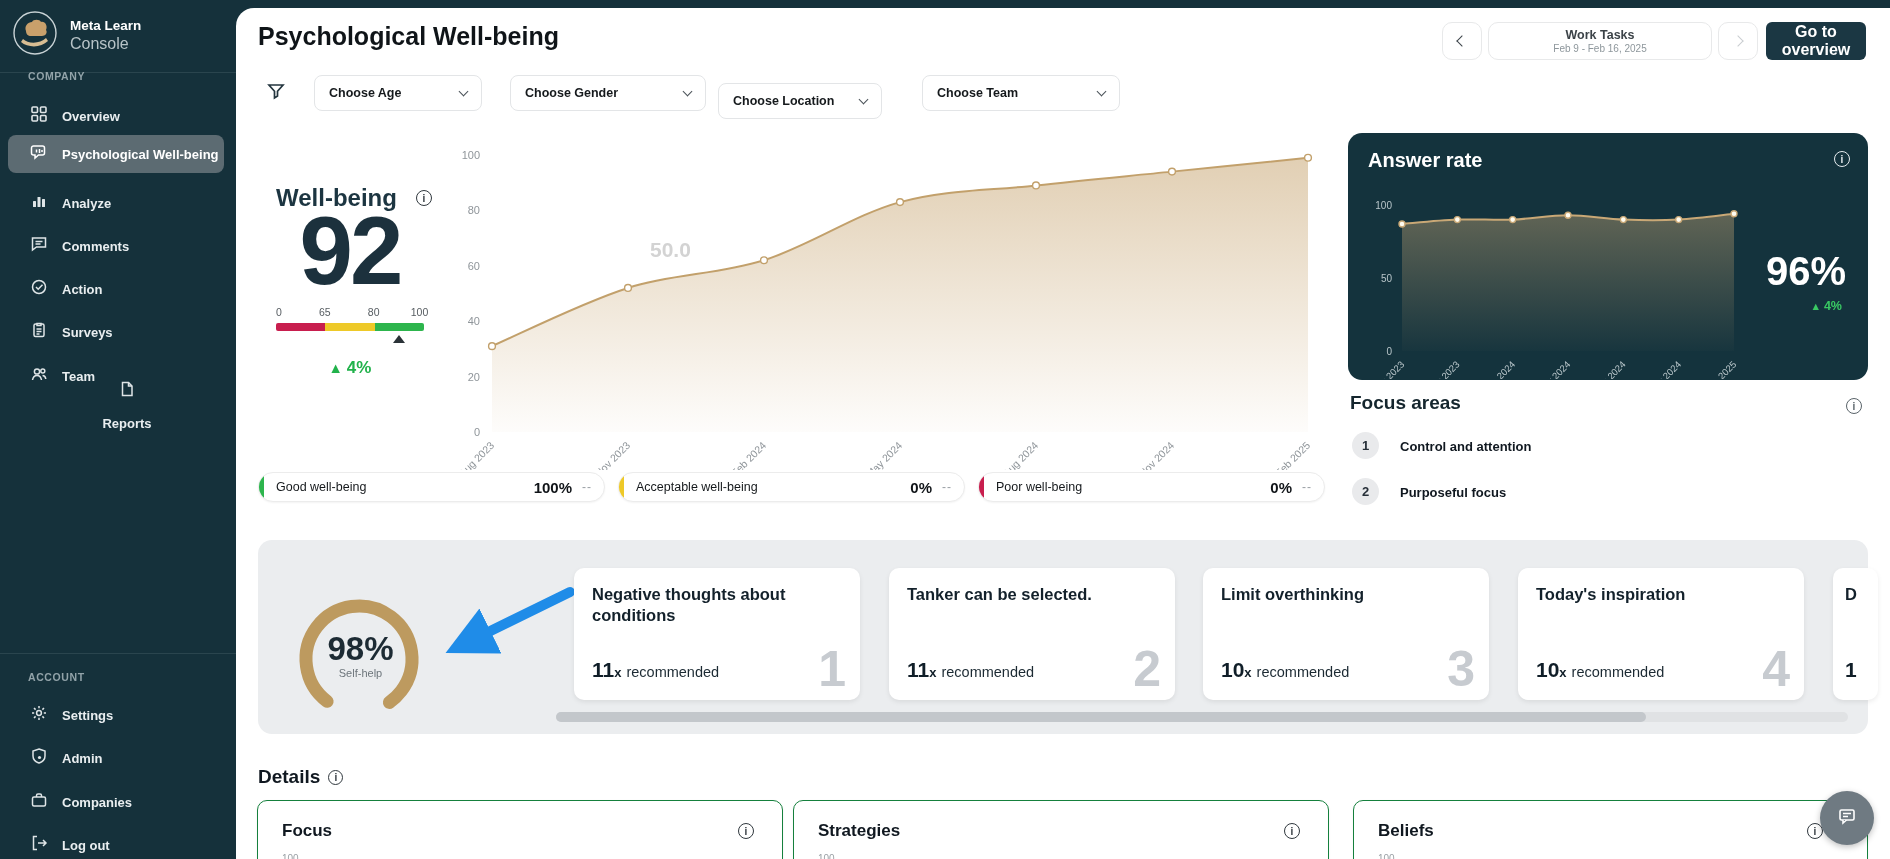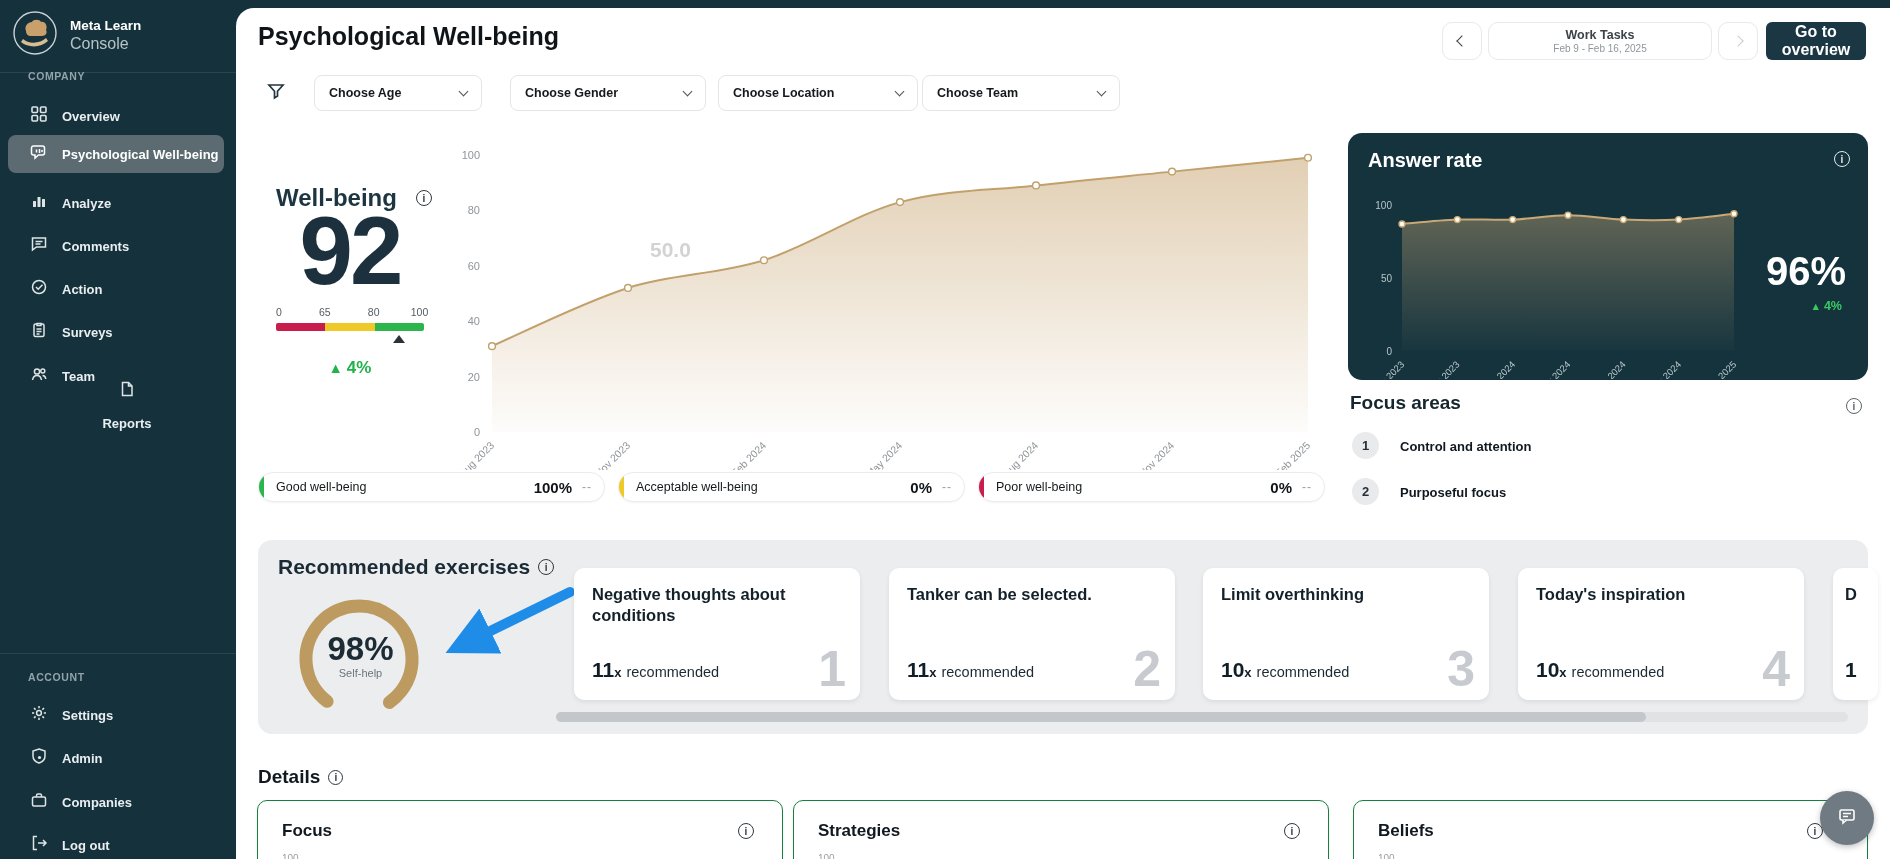--- a/index.html
+++ b/index.html
@@ -256,21 +256,21 @@
         <path d="M3 4h14l-5.5 6.2V15l-3 2v-6.8z"></path>
       </svg></span>
   <div class="select" style="left:294px;width:168px;margin-left:20px;">
     <span class="val">Choose Age</span>
       <span class="dchev"></span>
   </div>
   <div class="select" style="left:510px;width:196px;">
     <span class="val">Choose Gender</span>
       <span class="dchev"></span>
   </div>
-  <div class="select" style="left:718px;width:200px;">
+  <div class="select" style="left:718px;width:164px;margin-top:8px;">
     <span class="val">Choose Location</span>
       <span class="dchev"></span>
   </div>
   <div class="select" style="left:922px;width:198px;">
     <span class="val">Choose Team</span>
       <span class="dchev"></span>
   </div>
 
   <div class="wb-title">
     <span>Well-being</span>
@@ -379,24 +379,20 @@
   </section>
 
   <div class="fa-title">Focus areas</div>
   <span class="info fa-info"></span>
   <div class="fa-badge" style="left:1352px;top:432px;">1</div>
   <div class="fa-label" style="left:1400px;top:439px;">Control and attention</div>
   <div class="fa-badge" style="left:1352px;top:478px;">2</div>
   <div class="fa-label" style="left:1400px;top:485px;">Purposeful focus</div>
 
   <section class="reco-panel"></section>
-  <div class="reco-title">
-    <span>Recommended exercises</span>
-    <span class="info" style="color:#30383e;"></span>
-  </div>
   <div class="gauge-wrap">
     <svg width="145" height="145" viewBox="0 0 145 145">
       <circle cx="71" cy="67" r="53" fill="none" stroke="#bd9a5f" stroke-width="13" stroke-linecap="round" stroke-dasharray="266 67" transform="rotate(127 71 67)"></circle>
     </svg>
   </div>
   <div class="gauge-value">98%</div>
   <div class="gauge-label">Self-help</div>
   <div class="arrow-wrap">
     <svg width="150" height="95" viewBox="0 0 150 95">
       <defs>

